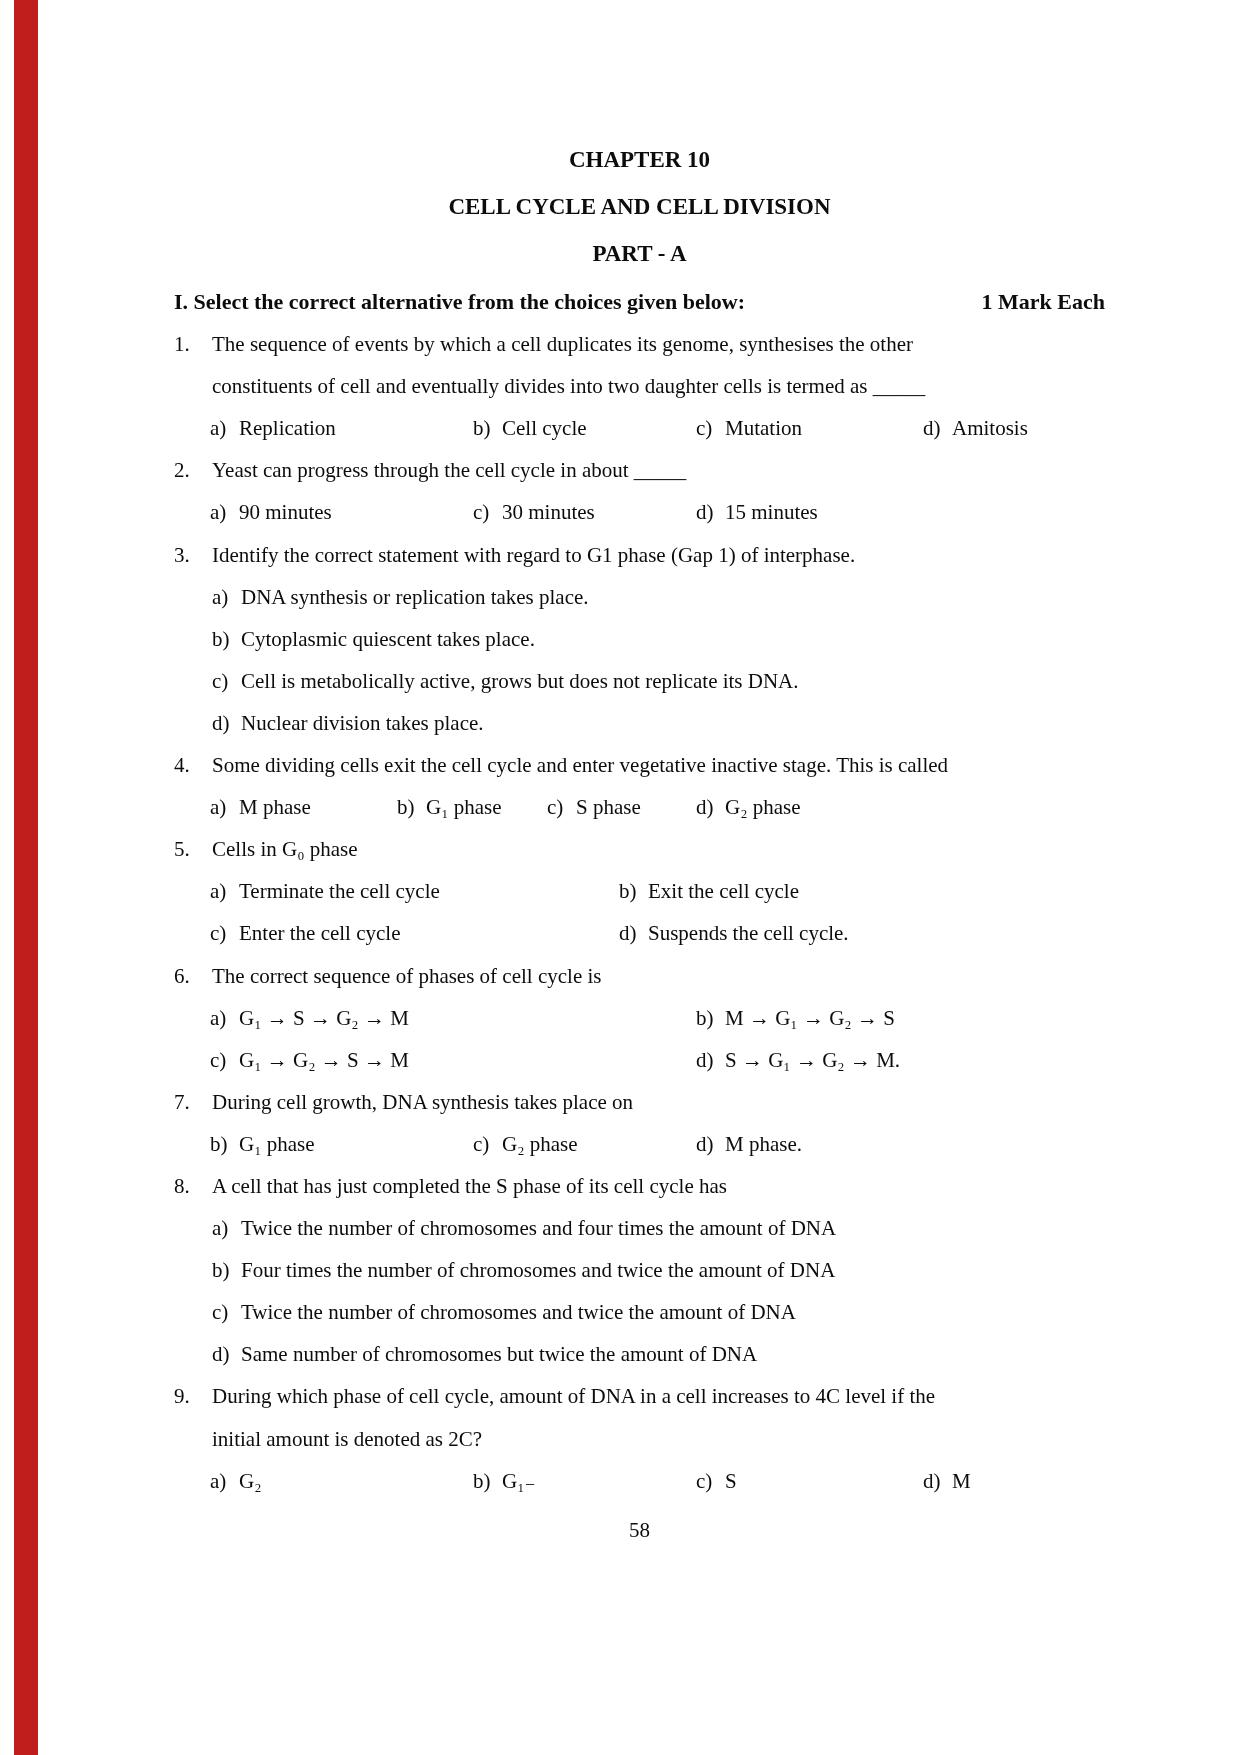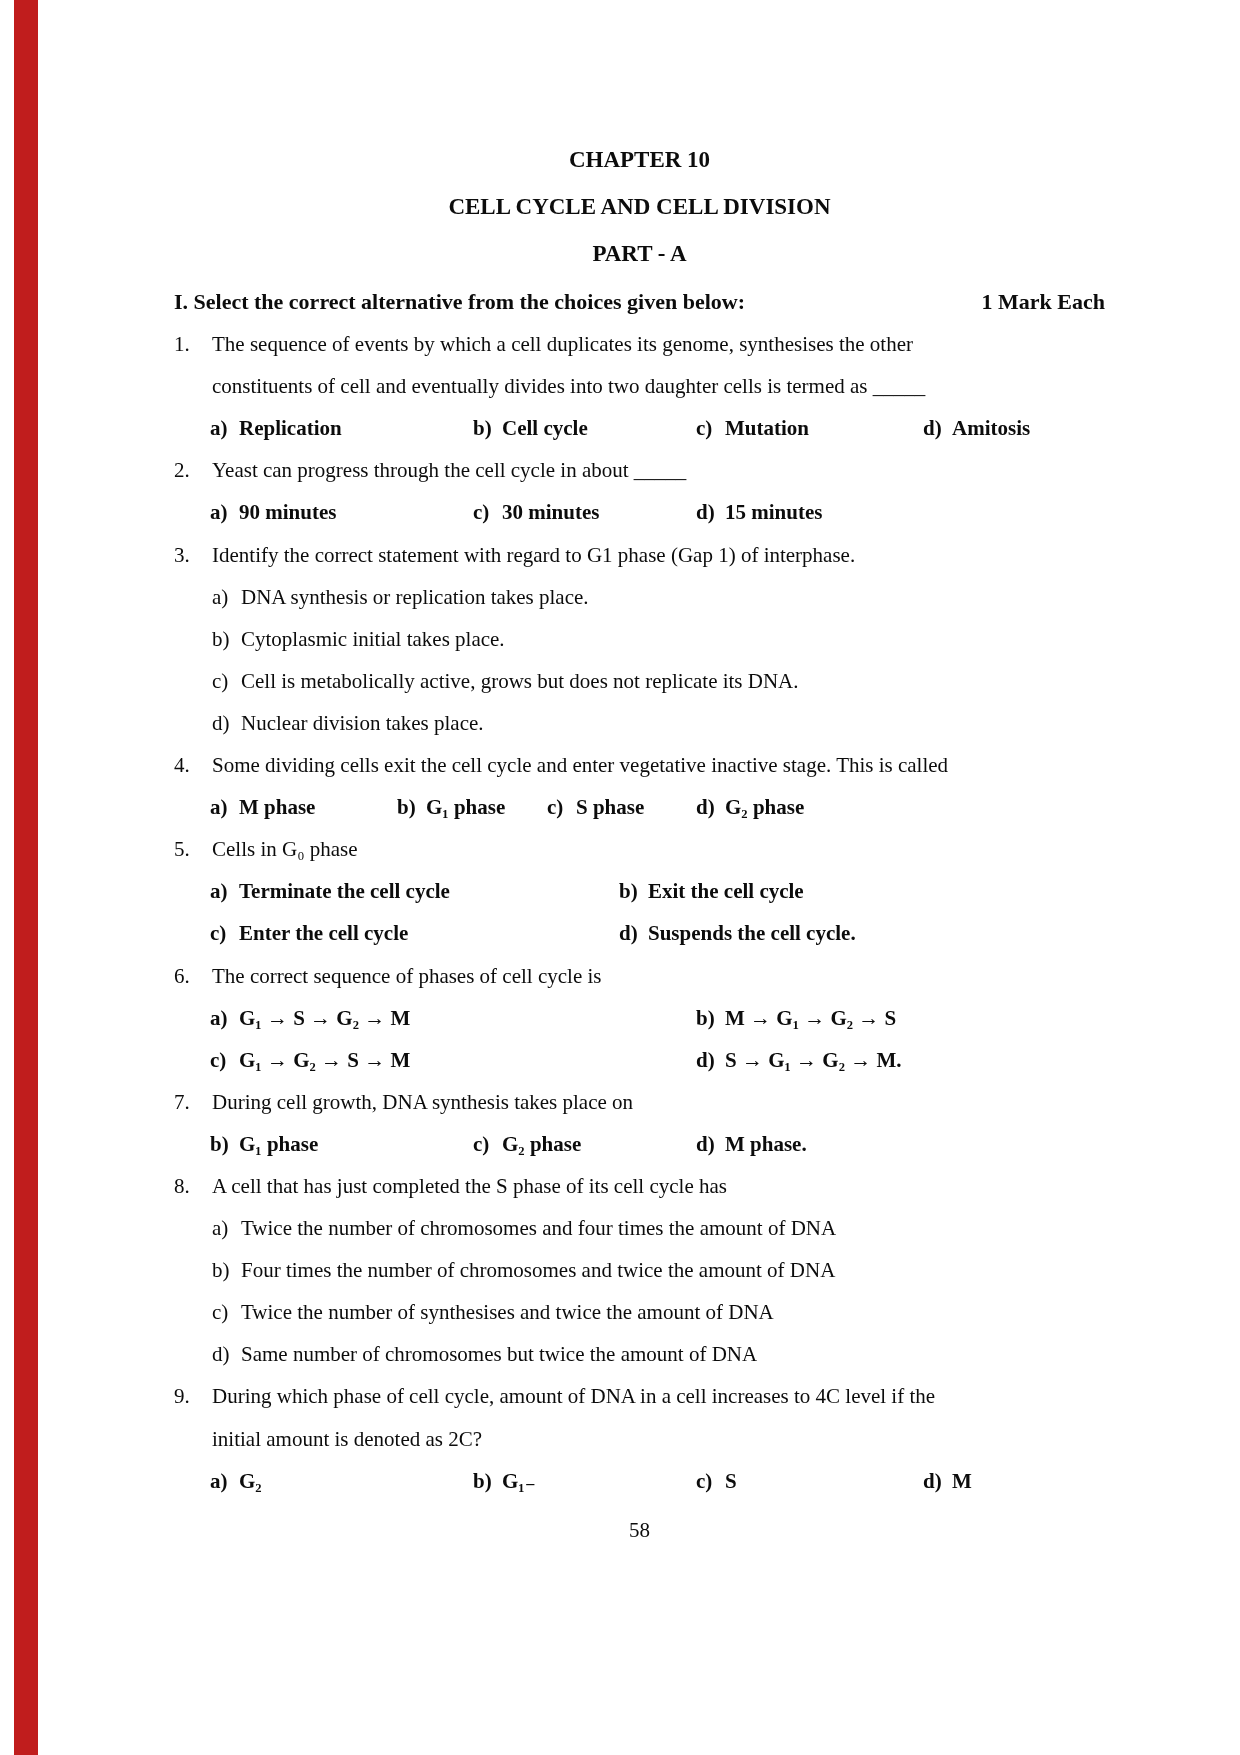--- a/index.html
+++ b/index.html
@@ -11,21 +11,21 @@
   .left-bar{left:14px;}
   .right-bar{left:1202px;}
   .content{position:absolute;left:174px;top:136px;width:931px;}
   .t-line{line-height:47px;text-align:center;font-weight:bold;font-size:23px;white-space:nowrap;}
   .line{line-height:42.1px;white-space:nowrap;}
   .section-row{display:flex;justify-content:space-between;font-weight:bold;font-size:22px;margin-top:4px;}
   .q-line{display:flex;}
   .q-num{flex:0 0 38px;}
   .cont{padding-left:38px;}
   .opts{display:flex;padding-left:36px;}
-  .opt{flex:0 0 auto;font-weight:bold;}
+  .opt{flex:0 0 auto;}
   .ol{display:inline-block;min-width:29px;}
   .c4 .opt:nth-child(1){width:263px;}
   .c4 .opt:nth-child(2){width:223px;}
   .c4 .opt:nth-child(3){width:227px;}
   .cn .opt:nth-child(1){width:187px;}
   .cn .opt:nth-child(2){width:150px;}
   .cn .opt:nth-child(3){width:149px;}
   .ca .opt:nth-child(1){width:409px;}
   .cb .opt:nth-child(1){width:486px;}
   .page-num{text-align:center;margin-top:7px;}
@@ -73,21 +73,21 @@
         <span class="opt"><span class="ol">d)</span><span>15 minutes</span></span>
       </div>
     </div>
 
     <div>
       <div class="line q-line">
         <span class="q-num">3.</span>
         <span>Identify the correct statement with regard to G1 phase (Gap 1) of interphase.</span>
       </div>
       <div class="line cont"><span class="ol">a)</span><span>DNA synthesis or replication takes place.</span></div>
-      <div class="line cont"><span class="ol">b)</span><span>Cytoplasmic initial takes place.</span></div>
+      <div class="line cont"><span class="ol">b)</span><span>Cytoplasmic quiescent takes place.</span></div>
       <div class="line cont"><span class="ol">c)</span><span>Cell is metabolically active, grows but does not replicate its DNA.</span></div>
       <div class="line cont"><span class="ol">d)</span><span>Nuclear division takes place.</span></div>
     </div>
 
     <div>
       <div class="line q-line">
         <span class="q-num">4.</span>
         <span>Some dividing cells exit the cell cycle and enter vegetative inactive stage. This is called</span>
       </div>
       <div class="line opts cn">
@@ -140,21 +140,21 @@
       </div>
     </div>
 
     <div>
       <div class="line q-line">
         <span class="q-num">8.</span>
         <span>A cell that has just completed the S phase of its cell cycle has</span>
       </div>
       <div class="line cont"><span class="ol">a)</span><span>Twice the number of chromosomes and four times the amount of DNA</span></div>
       <div class="line cont"><span class="ol">b)</span><span>Four times the number of chromosomes and twice the amount of DNA</span></div>
-      <div class="line cont"><span class="ol">c)</span><span>Twice the number of synthesises and twice the amount of DNA</span></div>
+      <div class="line cont"><span class="ol">c)</span><span>Twice the number of chromosomes and twice the amount of DNA</span></div>
       <div class="line cont"><span class="ol">d)</span><span>Same number of chromosomes but twice the amount of DNA</span></div>
     </div>
 
     <div>
       <div class="line q-line">
         <span class="q-num">9.</span>
         <span>During which phase of cell cycle, amount of DNA in a cell increases to 4C level if the</span>
       </div>
       <div class="line cont">initial amount is denoted as 2C?</div>
       <div class="line opts c4">

